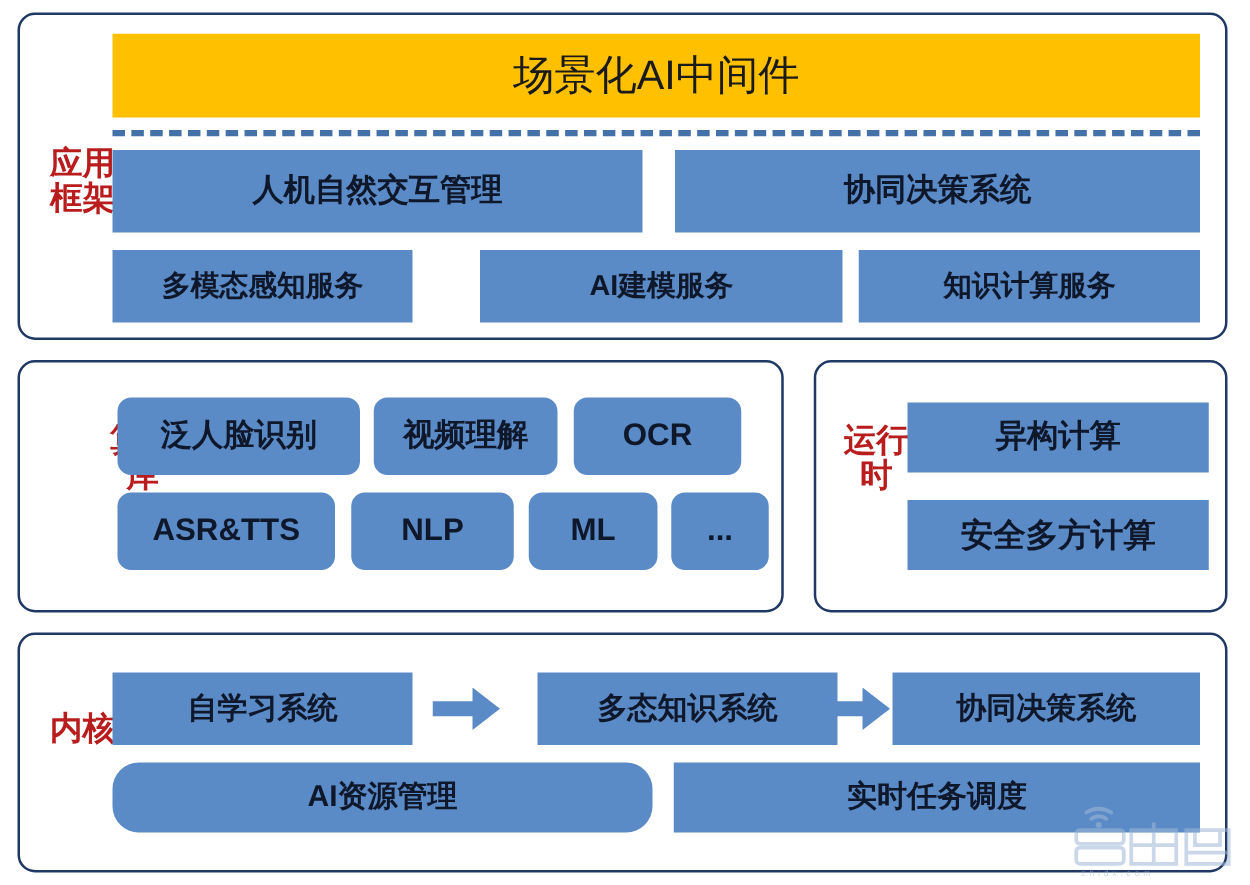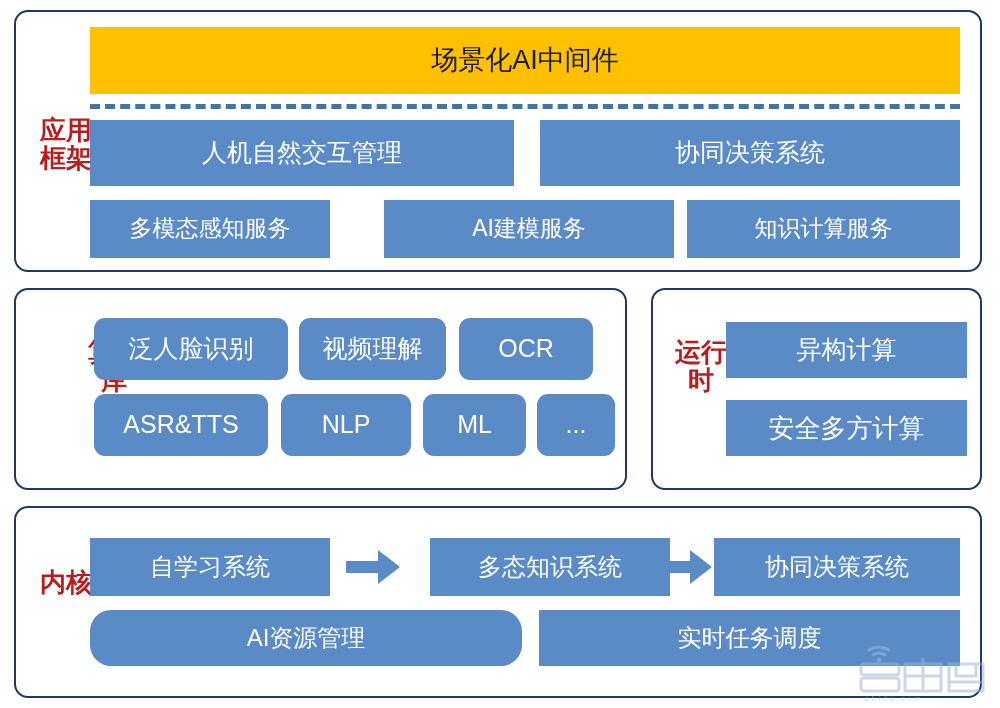--- a/index.html
+++ b/index.html
@@ -54,33 +54,34 @@
   .panel-algo    .side-label { top: 48px; margin-left: 48px; }
   .panel-runtime .side-label { left: 22px; top: 48px; }
   .panel-kernel  .side-label { top: 60px; }
 
   
   .box {
     position: absolute;
     display: flex;
     align-items: center;
     justify-content: center;
-    color: #ffffff;
+    color: #0f172a;
     box-sizing: border-box;
     text-align: center;
     line-height: 1.1;
+    font-weight: bold;
   }
   .box-blue   { background: #5B8BC7; }
   .box-yellow { background: #FFC000; color: #1a1a1a; }
   .box-round  { border-radius: 11px; }
 
   
   .banner-middleware {
     left: 74px; top: 15px; width: 870px; height: 67px;
-    font-size: 27px; font-weight: normal;
+    font-size: 33px; font-weight: normal;
   }
 
   .dashed-divider {
     position: absolute;
     left: 74px; top: 92px; width: 870px; height: 0;
     border-top: 5px dashed #4472A8;
   }
 
   .box-hmi      { left: 74px;  top: 108px; width: 424px; height: 66px; font-size: 25px; }
   .box-flow     { left: 524px; top: 108px; width: 420px; height: 66px; font-size: 25px; }

